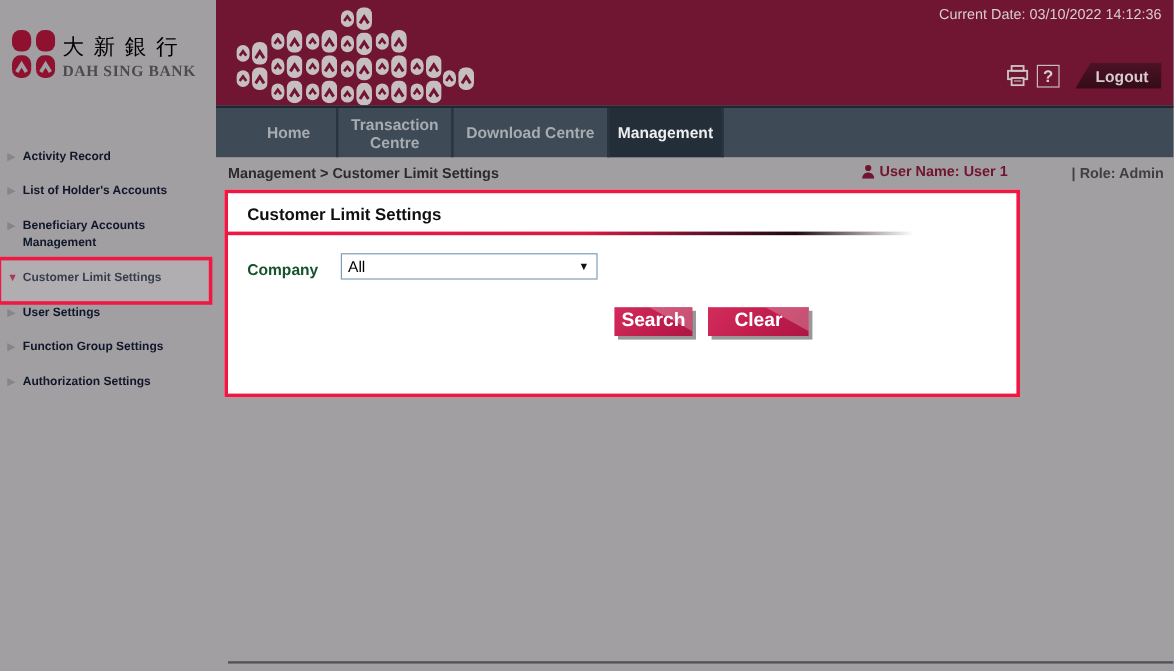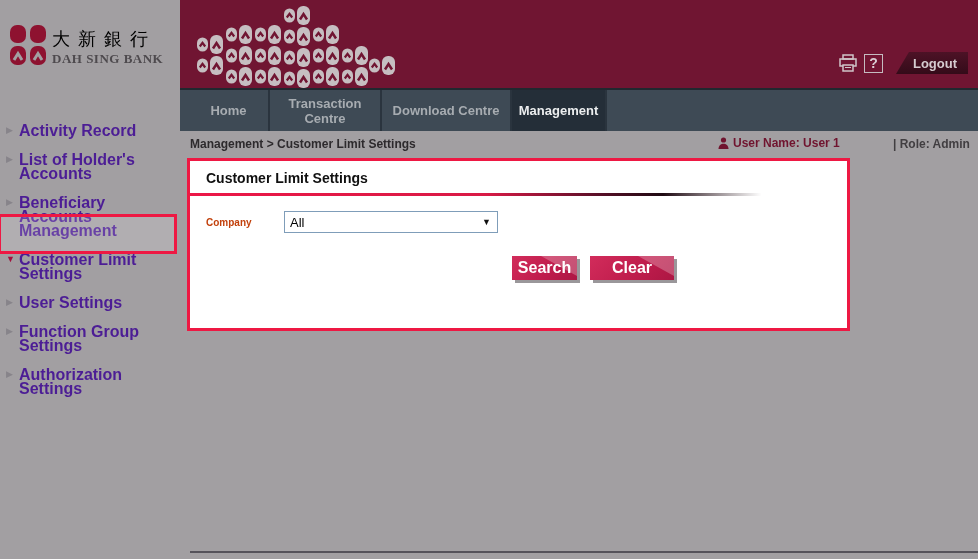--- a/index.html
+++ b/index.html
@@ -24,47 +24,47 @@
   .lang { margin-left:14px; font-size:13px; }
   .lang span { cursor:pointer; }
   .icon-row { position:absolute; right:10px; top:52px; display:flex; align-items:center; }
   .help-btn { width:19px; height:19px; border:1px solid #c5bbc0; color:#d9ced3; font-weight:700; font-size:14px;
               display:flex; align-items:center; justify-content:center; margin-left:6px; cursor:pointer; }
   .logout-btn { margin-left:13px; height:22px; padding:0 11px 0 17px; background:linear-gradient(180deg,#4d1226,#340b19);
                 color:#d6ccd0; font-weight:700; font-size:13px; display:flex; align-items:center;
                 clip-path:polygon(13px 0, 100% 0, 100% 100%, 0 100%); cursor:pointer; }
   
   .nav { position:absolute; left:180px; top:88px; width:798px; height:43px; background:#3e4a55;
-         border-top:2px solid #20282f; display:flex; padding-left:9px; }
+         border-top:2px solid #20282f; display:flex; padding-left:21px; }
   .tab { width:130px; display:flex; align-items:center; justify-content:center; text-align:center;
          color:#a7acb1; font-weight:700; font-size:13px; line-height:15px; border-left:2px solid #2a343e; cursor:pointer; }
   .tab:first-child { border-left:none; width:79px; }
-  .tab.t2 { width:112px; }
+  .tab.t2 { width:96px; }
   .tab.active { background:#242e38; color:#eceeef; width:97px; border-right:2px solid #2a343e; }
   
   .crumb-bar { position:absolute; left:180px; top:131px; width:798px; height:27px; font-size:12px; font-weight:700; }
   .crumbs { position:absolute; left:10px; top:6px; color:#2d2a2d; }
   .crumb-user { position:absolute; left:538px; top:5px; color:#70142f; display:flex; align-items:center; }
   .crumb-user svg { margin-right:4px; }
   .crumb-role { position:absolute; left:713px; top:6px; color:#413e41; }
   
   .sidebar { position:absolute; left:0; top:88px; width:180px; height:471px; padding:36px 0 0 6px; }
   .side-item { display:flex; margin-bottom:15px; cursor:pointer; }
   .side-item .arr { width:13px; font-size:9px; color:#87848a; padding-top:1px; flex:none; }
   .side-item.active .arr { color:#a3103d; }
-  .side-item .lbl { font-size:16px; font-weight:700; color:#4c1d95; line-height:14px; width:152px; }
+  .side-item .lbl { font-size:10px; font-weight:700; color:#0f172a; line-height:14px; width:152px; }
   .side-highlight { position:absolute; left:-2px; top:126px; width:179px; height:40px;
                     border:3px solid #ee1843; background:rgba(255,255,255,0.16); pointer-events:none; }
   
   .content { position:absolute; left:180px; top:158px; width:798px; height:401px; }
   .panel { position:relative; margin-left:7px; width:663px; height:173px; background:#fff; border:3px solid #ee1843; }
   .panel-title { position:absolute; left:16px; top:9px; font-size:14px; font-weight:700; color:#101010; }
   .panel-rule { position:absolute; left:0; right:0; top:32px; height:3px;
                 background:linear-gradient(90deg,#ec1747 0%,#d91a46 45%,#5a0f28 62%,#1e0a12 72%,rgba(30,10,18,0) 87%,rgba(30,10,18,0) 100%); }
-  .form-label { position:absolute; left:16px; top:56px; font-size:10px; font-weight:700; color:#c2410c; }
+  .form-label { position:absolute; left:16px; top:56px; font-size:13px; font-weight:700; color:#14532d; }
   .select { position:absolute; left:94px; top:50px; width:214px; height:22px; background:#fff;
             border:1px solid #7f9db9; display:flex; align-items:center; cursor:pointer; }
   .select .val { padding-left:5px; font-size:13px; color:#000; flex:1; }
   .select .car { font-size:9px; color:#111; padding-right:6px; }
   .btn { position:absolute; top:95px; height:24px; border:none; cursor:pointer; color:#fff; font-weight:700;
          font-size:16px; font-family:"Liberation Sans", sans-serif;
          background:linear-gradient(135deg,#d22c5b 0%,#c01d4d 55%,#ad1643 100%);
          box-shadow:3px 3px 0 #9a979a; overflow:hidden; }
   .btn::after { content:""; position:absolute; top:0; right:0; width:0; height:0;
                 border-top:20px solid rgba(255,255,255,0.25); border-left:36px solid transparent; }
@@ -152,20 +152,24 @@
         <use href="#dsglyph"></use>
       </svg>
       <svg width="26" height="19" viewBox="0 0 26 19" style="left: 162px; top: 67px;">
         <use href="#dsglyph"></use>
       </svg>
       <svg width="26" height="19" viewBox="0 0 26 19" style="left: 189px; top: 56px;">
         <use href="#dsglyph"></use>
       </svg>
     </div>
   <div class="header-info">
+    <div>
+      <span>Current Date:</span>
+      <span>03/10/2022 14:12:36</span>
+    </div>
   </div>
   <div class="icon-row">
     <svg width="20" height="18" viewBox="0 0 20 18">
       <rect x="5" y="1" width="10" height="4" fill="none" stroke="#cfc5c9" stroke-width="1.5"></rect>
       <rect x="2" y="5" width="16" height="7" fill="none" stroke="#cfc5c9" stroke-width="1.5"></rect>
       <rect x="5" y="11" width="10" height="6" fill="#701532" stroke="#cfc5c9" stroke-width="1.5"></rect>
       <line x1="7" y1="13.5" x2="13" y2="13.5" stroke="#cfc5c9" stroke-width="1"></line>
     </svg>
     <div class="help-btn">?</div>
     <div class="logout-btn">Logout</div>

